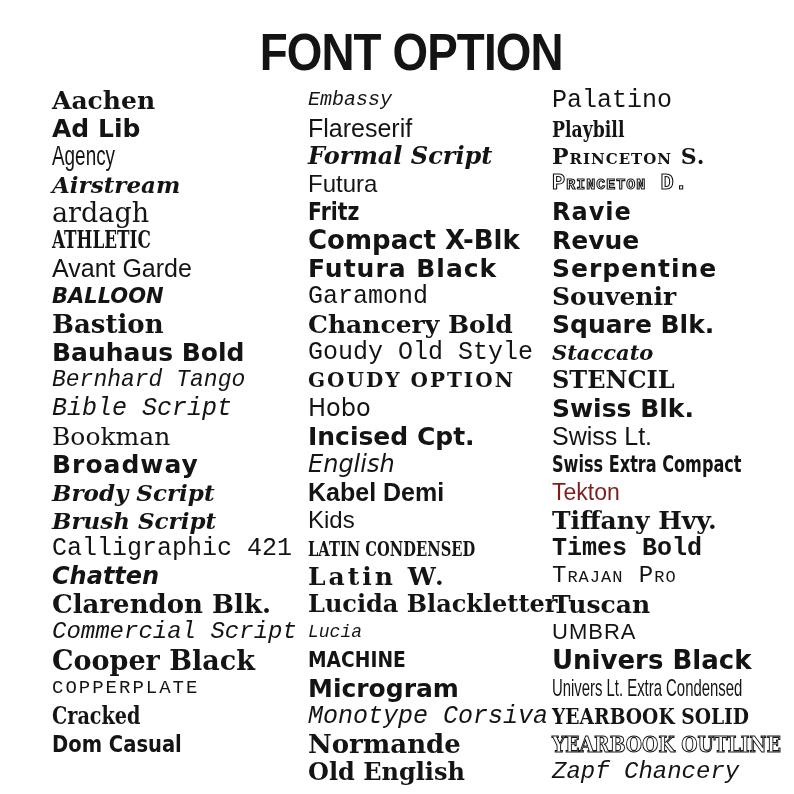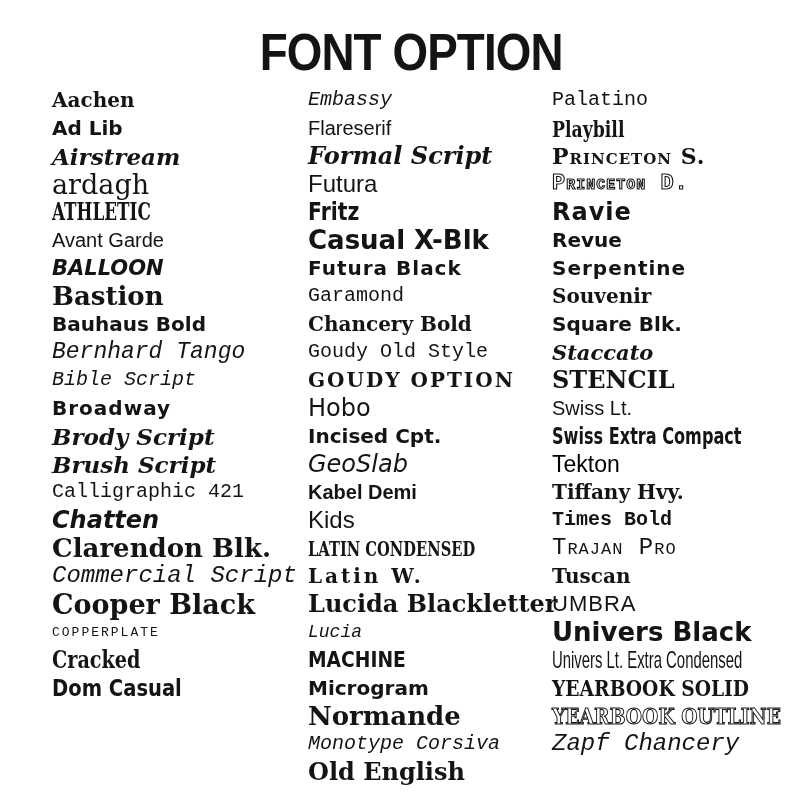--- a/index.html
+++ b/index.html
@@ -26,25 +26,25 @@
 
   
   .serif{font-family:"DejaVu Serif",serif}
   .lserif{font-family:Liberation Mono, monospace}
   .sans{font-family:"DejaVu Sans",sans-serif}
   .lsans{font-family:"Liberation Sans",sans-serif}
   
   .b{font-weight:bold}
   .i{font-style:italic}
   .sc{font-variant:small-caps}
-  .gy{color:#000000}
+  .gy{color:#7f1d1d}
   .ls1{letter-spacing:1px}.ls2{letter-spacing:2px}.ls3{letter-spacing:3px}
   
-  .f18{font-size:18px}.f19{font-size:13px}.f20{font-size:20px}.f21{font-size:21px}
-  .f22{font-size:22px}.f23{font-size:23px}.f24{font-size:24px}.f25{font-size:20px}
+  .f18{font-size:18px}.f19{font-size:19px}.f20{font-size:20px}.f21{font-size:21px}
+  .f22{font-size:22px}.f23{font-size:23px}.f24{font-size:24px}.f25{font-size:25px}
   .f26{font-size:26px}.f27{font-size:27px}
   
   .cx62{transform:scaleX(.62)}
   .cx70{transform:scaleX(.70)}
   .cx75{transform:scaleX(.75)}
   .cx80{transform:scaleX(.80)}
   .cx85{transform:scaleX(.85)}
   
   .outline{color:#ffffff;-webkit-text-stroke:1.1px #141414}
   @supports not (-webkit-text-stroke:1px #000){
@@ -57,20 +57,23 @@
 <h1 class="title"><span class="tx">FONT OPTION</span></h1>
 
 <div id="col1" class="col">
     <div class="row">
       <span class="t serif b f25">Aachen</span>
     </div>
     <div class="row">
       <span class="t sans b f25">Ad Lib</span>
     </div>
     <div class="row">
+      <span class="t lsans f27 cx70">Agency</span>
+    </div>
+    <div class="row">
       <span class="t serif b i f23">Airstream</span>
     </div>
     <div class="row">
       <span class="t serif f27">ardagh</span>
     </div>
     <div class="row">
       <span class="t serif b f24 cx70">ATHLETIC</span>
     </div>
     <div class="row">
       <span class="t lsans f25">Avant Garde</span>
@@ -82,20 +85,23 @@
       <span class="t serif b f26">Bastion</span>
     </div>
     <div class="row">
       <span class="t sans b f25">Bauhaus Bold</span>
     </div>
     <div class="row">
       <span class="t lserif i f23">Bernhard Tango</span>
     </div>
     <div class="row">
       <span class="t lserif i f25">Bible Script</span>
+    </div>
+    <div class="row">
+      <span class="t serif f25">Bookman</span>
     </div>
     <div class="row">
       <span class="t sans b f25 ls1">Broadway</span>
     </div>
     <div class="row">
       <span class="t serif b i f23">Brody Script</span>
     </div>
     <div class="row">
       <span class="t serif b i f23">Brush Script</span>
     </div>
@@ -134,21 +140,21 @@
     <div class="row">
       <span class="t serif b i f24">Formal Script</span>
     </div>
     <div class="row">
       <span class="t lsans f24">Futura</span>
     </div>
     <div class="row">
       <span class="t sans b f24 cx85">Fritz</span>
     </div>
     <div class="row">
-      <span class="t sans b f26">Casual X-Blk</span>
+      <span class="t sans b f26">Compact X-Blk</span>
     </div>
     <div class="row">
       <span class="t sans b f25 ls1">Futura Black</span>
     </div>
     <div class="row">
       <span class="t lserif f25">Garamond</span>
     </div>
     <div class="row">
       <span class="t serif b f25">Chancery Bold</span>
     </div>
@@ -158,21 +164,21 @@
     <div class="row">
       <span class="t serif b f20 ls2">GOUDY OPTION</span>
     </div>
     <div class="row">
       <span class="t sans f24">Hobo</span>
     </div>
     <div class="row">
       <span class="t sans b f25">Incised Cpt.</span>
     </div>
     <div class="row">
-      <span class="t sans i f24">GeoSlab</span>
+      <span class="t sans i f24">English</span>
     </div>
     <div class="row">
       <span class="t lsans b f25">Kabel Demi</span>
     </div>
     <div class="row">
       <span class="t lsans f24">Kids</span>
     </div>
     <div class="row">
       <span class="t serif b f21 cx70">LATIN CONDENSED</span>
     </div>
@@ -185,24 +191,24 @@
     <div class="row">
       <span class="t lserif i f18">Lucia</span>
     </div>
     <div class="row">
       <span class="t sans b f22 cx85">MACHINE</span>
     </div>
     <div class="row">
       <span class="t sans b f25">Microgram</span>
     </div>
     <div class="row">
+      <span class="t lserif i f25">Monotype Corsiva</span>
+    </div>
+    <div class="row">
       <span class="t serif b f26">Normande</span>
-    </div>
-    <div class="row">
-      <span class="t lserif i f25">Monotype Corsiva</span>
     </div>
     <div class="row">
       <span class="t serif b f24">Old English</span>
     </div>
   </div>
 <div id="col3" class="col">
     <div class="row">
       <span class="t lserif f25">Palatino</span>
     </div>
     <div class="row">
@@ -229,20 +235,23 @@
     <div class="row">
       <span class="t sans b f25">Square Blk.</span>
     </div>
     <div class="row">
       <span class="t serif b i f21">Staccato</span>
     </div>
     <div class="row">
       <span class="t serif b f24">STENCIL</span>
     </div>
     <div class="row">
+      <span class="t sans b f25">Swiss Blk.</span>
+    </div>
+    <div class="row">
       <span class="t lsans f25">Swiss Lt.</span>
     </div>
     <div class="row">
       <span class="t sans b f23 cx70">Swiss Extra Compact</span>
     </div>
     <div class="row">
       <span class="t lsans f23 gy">Tekton</span>
     </div>
     <div class="row">
       <span class="t serif b f25">Tiffany Hvy.</span>

